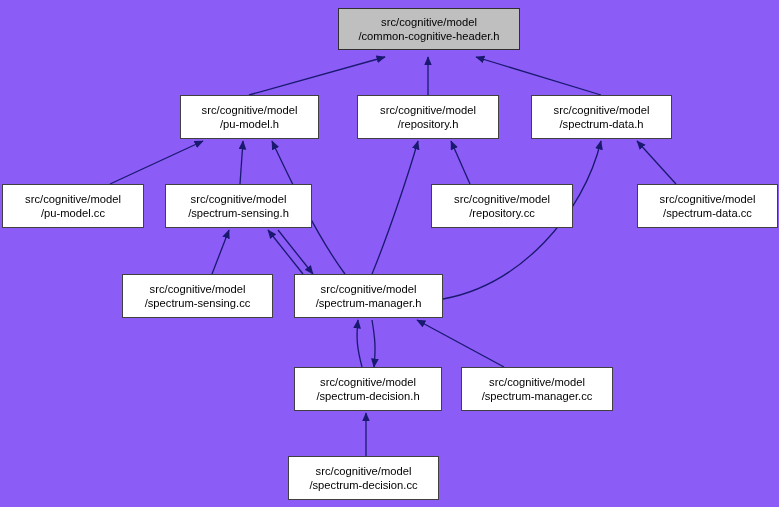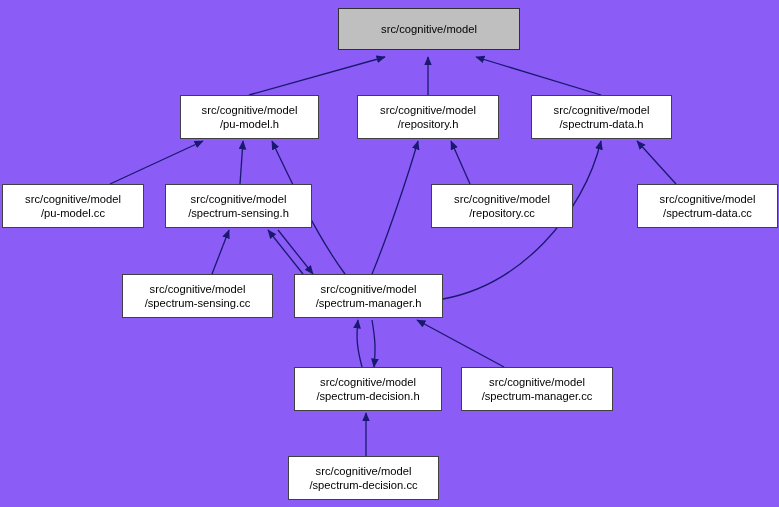--- a/index.html
+++ b/index.html
@@ -73,20 +73,21 @@
       <path d="M 212,274 L 229,230" fill="none" stroke="#191970" stroke-width="1.3" marker-end="url(#arrowhead)"></path>
       <path d="M 303,274 L 268,230" fill="none" stroke="#191970" stroke-width="1.3" marker-end="url(#arrowhead)"></path>
       <path d="M 278,230 L 313,274" fill="none" stroke="#191970" stroke-width="1.3" marker-end="url(#arrowhead)"></path>
       <path d="M 362,367 C 357,348 356,338 358,320" fill="none" stroke="#191970" stroke-width="1.3" marker-end="url(#arrowhead)"></path>
       <path d="M 372,320 C 375,338 376,348 374,367" fill="none" stroke="#191970" stroke-width="1.3" marker-end="url(#arrowhead)"></path>
       <path d="M 504,367 L 417,320" fill="none" stroke="#191970" stroke-width="1.3" marker-end="url(#arrowhead)"></path>
       <path d="M 366,456 L 366,413" fill="none" stroke="#191970" stroke-width="1.3" marker-end="url(#arrowhead)"></path>
     </svg>
 <div class="node root" style="left: 338px; top: 8px; width: 182px; height: 42px;">
       <span class="l1">src/cognitive/model</span>
+      <span class="l2">/common-cognitive-header.h</span>
     </div>
     <div class="node" style="left: 180px; top: 95px; width: 139px; height: 44px;">
       <span class="l1">src/cognitive/model</span>
       <span class="l2">/pu-model.h</span>
     </div>
     <div class="node" style="left: 357px; top: 95px; width: 142px; height: 44px;">
       <span class="l1">src/cognitive/model</span>
       <span class="l2">/repository.h</span>
     </div>
     <div class="node" style="left: 531px; top: 95px; width: 141px; height: 44px;">

